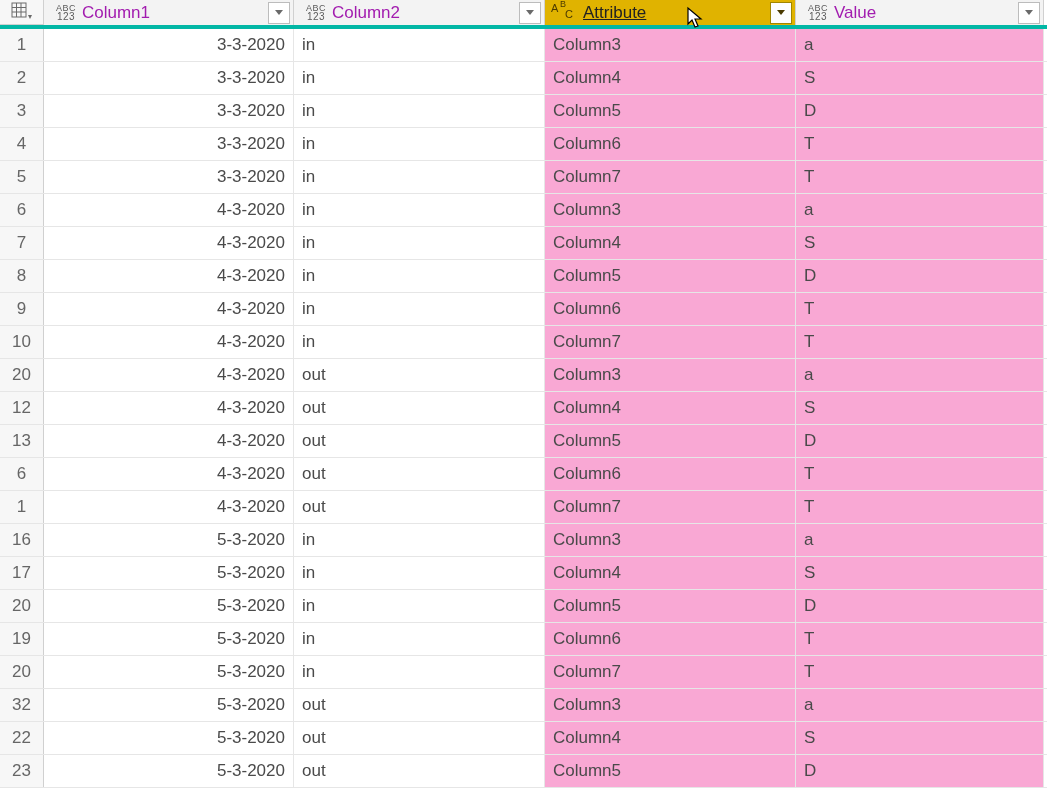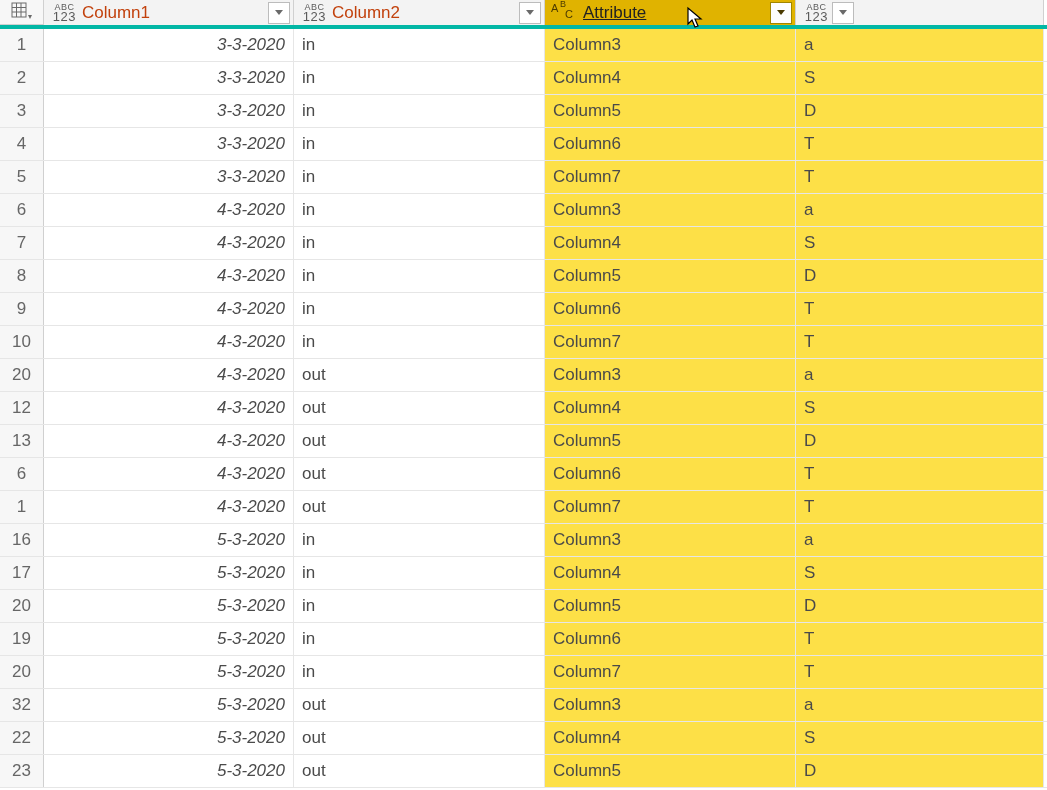--- a/index.html
+++ b/index.html
@@ -65,26 +65,26 @@
       margin-right: 4px;
     }
     .col-header.selected .type-icon {
       color: #4a3a00;
     }
     .col-header .type-icon .abc-text {
       font-size: 9px;
       letter-spacing: 0.5px;
     }
     .col-header .type-icon .num-text {
-      font-size: 13px;
+      font-size: 10px;
       letter-spacing: 0.5px;
     }
     .col-header .name {
       flex: 1;
-      color: #c2410c;
+      color: #a21caf;
       font-size: 17px;
       padding-left: 2px;
     }
     .col-header.selected .name {
       color: #222;
       font-weight: 500;
       text-decoration: underline;
     }
     .col-header .filter-btn {
       width: 22px;
@@ -134,24 +134,23 @@
     .cell {
       display: flex;
       align-items: center;
       padding: 0 8px;
       border-right: 1px solid #e6e6e6;
       color: #4a4a4a;
       font-size: 17px;
     }
     .cell.right {
       justify-content: flex-end;
-      font-style: italic;
     }
     .cell.shaded {
-      background: #fde047;
+      background: #f9a8d4;
     }
     .cursor-pointer {
       position: absolute;
       left: 686px;
       top: 6px;
       z-index: 10;
       pointer-events: none;
     }
     .abc-icon-wrap {
       display: flex;
@@ -221,20 +220,21 @@
       </div>
     </div>
 
     <div class="col-header col-4">
       <div class="type-icon">
         <div class="abc-icon-wrap abc-type">
           <span class="abc-text">ABC</span>
           <span class="num-text">123</span>
         </div>
       </div>
+      <span class="name">Value</span>
       <div class="filter-btn">
         <div class="chevron"></div>
       </div>
     </div>
 
     <svg class="cursor-pointer" width="20" height="24" viewBox="0 0 20 24">
       <path d="M 2 2 L 2 18 L 6 14 L 9 21 L 12 20 L 9 13 L 15 13 Z" fill="#fff" stroke="#000" stroke-width="1.2"></path>
     </svg>
   </div>
 

